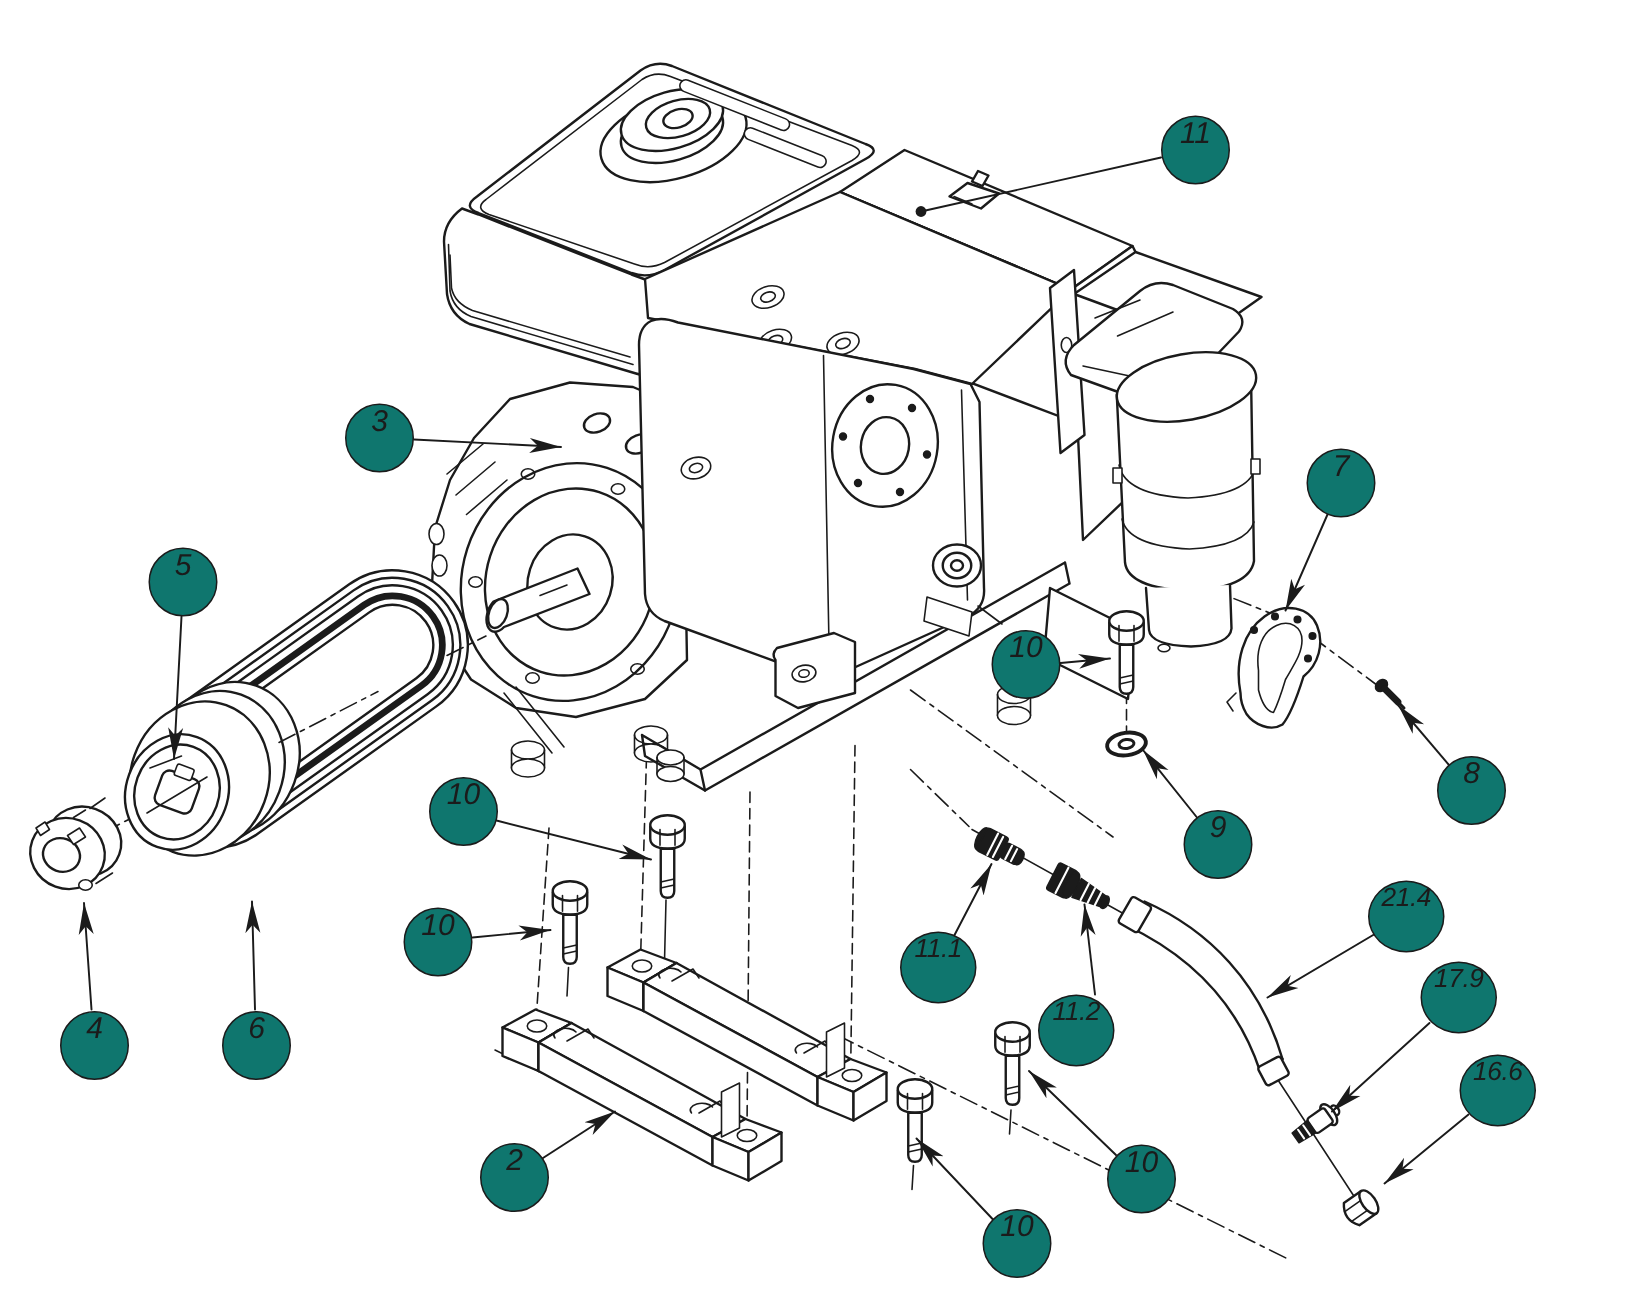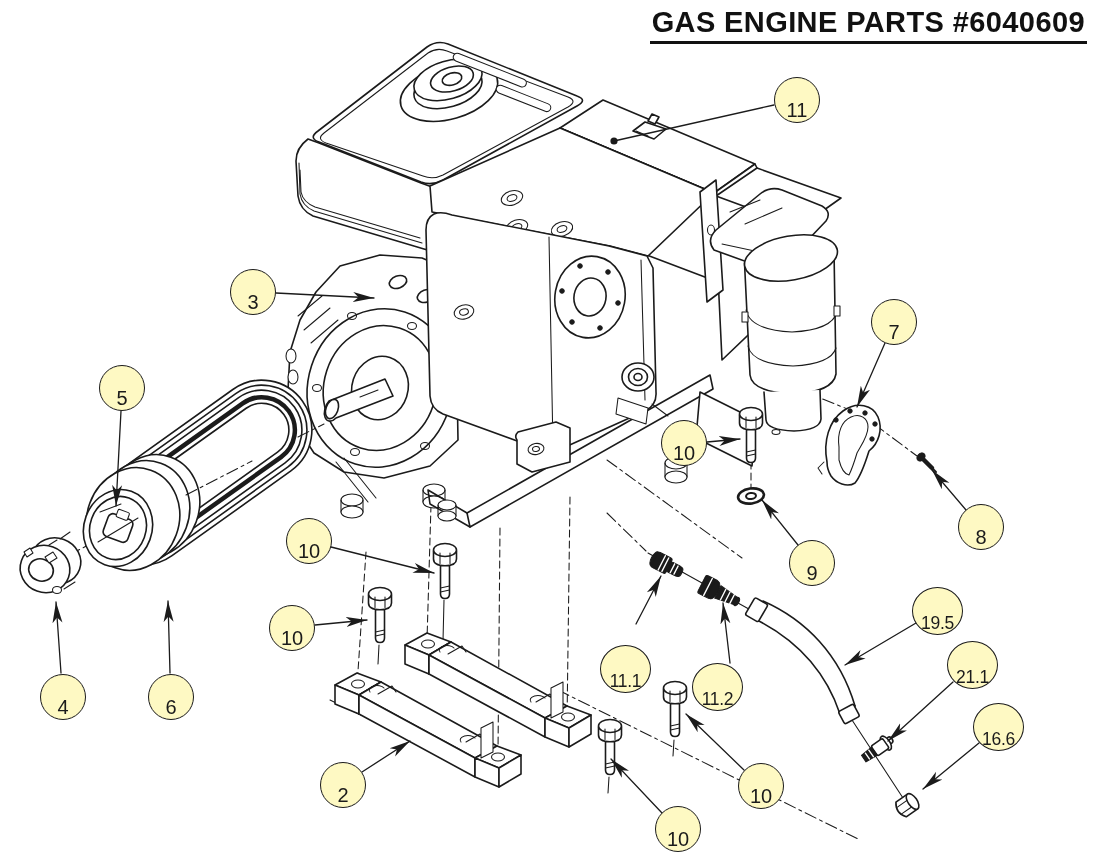--- a/index.html
+++ b/index.html
@@ -3,22 +3,22 @@
 <meta charset="utf-8">
 <style>
   html,body{margin:0;padding:0;background:#fff;}
   .page{position:relative;width:1099px;height:863px;background:#fff;overflow:hidden;
         font-family:"Liberation Sans", sans-serif;}
   svg{position:absolute;left:0;top:0;}
   .page-title{position:absolute;top:6px;right:12px;font-size:29px;font-weight:bold;
         color:#111;letter-spacing:.4px;border-bottom:3.5px solid #111;padding:0 2px 2px 2px;
         white-space:nowrap;}
   .co{position:absolute;width:46px;height:46px;border:1.7px solid #1b1b1b;border-radius:50%;
-        background:#fef9c3;display:flex;align-items:flex-end;justify-content:center;
-        font-size:20px;color:#1b1b1b;box-sizing:border-box;}
+        background:#0f766e;display:flex;align-items:flex-start;justify-content:center;
+        font-size:20px;color:#1b1b1b;box-sizing:border-box;font-style:italic;}
   .co.wide{width:51px;height:48px;font-size:17.5px;letter-spacing:-.3px;}
   
   .ln{fill:none;stroke:#1b1b1b;stroke-width:1.6;stroke-linejoin:round;stroke-linecap:round;}
   .fw{fill:#ffffff;}
   .thin{stroke-width:1.05;}
   .dd{stroke-dasharray:12 4 3 4;stroke-width:1.05;}
   .dsh{stroke-dasharray:7 4;stroke-width:1.05;}
   .ldr{stroke-width:1.3;}
   .dk{fill:#1b1b1b;stroke:#1b1b1b;stroke-width:1;stroke-linejoin:round;}
   .wln{stroke:#ffffff;stroke-width:1.4;fill:none;stroke-linecap:round;}
@@ -353,21 +353,20 @@
     <path class="ln ldr" d="M730 663 L723 603" marker-end="url(#arw)"></path>
     <path class="ln ldr" d="M61 673 L56 602" marker-end="url(#arw)"></path>
     <path class="ln ldr" d="M170 673 L168 601" marker-end="url(#arw)"></path>
     <path class="ln ldr" d="M979 743 L923 789" marker-end="url(#arw)"></path>
     <path class="ln ldr" d="M362 772 L410 741" marker-end="url(#arw)"></path>
     <path class="ln ldr" d="M744 770 L686 714" marker-end="url(#arw)"></path>
     <path class="ln ldr" d="M662 813 L611 759" marker-end="url(#arw)"></path>
   </g>
 </svg>
 
-<div class="page-title">GAS ENGINE PARTS #6040609</div>
 
 <div class="co" style="left:774px;top:77px">
       <span>11</span>
     </div>
 <div class="co" style="left:230px;top:269px">
       <span>3</span>
     </div>
 <div class="co" style="left:871px;top:299px">
       <span>7</span>
     </div>
@@ -380,30 +379,30 @@
 <div class="co" style="left:958px;top:504px">
       <span>8</span>
     </div>
 <div class="co" style="left:286px;top:518px">
       <span>10</span>
     </div>
 <div class="co" style="left:789px;top:540px">
       <span>9</span>
     </div>
 <div class="co wide" style="left:912px;top:587px">
-      <span>19.5</span>
+      <span>21.4</span>
     </div>
 <div class="co" style="left:269px;top:605px">
       <span>10</span>
     </div>
-<div class="co wide" style="left:600px;top:645px">
+<div class="co wide" style="left:600px;top:621px">
       <span>11.1</span>
     </div>
 <div class="co wide" style="left:947px;top:641px">
-      <span>21.1</span>
+      <span>17.9</span>
     </div>
 <div class="co wide" style="left:692px;top:663px">
       <span>11.2</span>
     </div>
 <div class="co" style="left:40px;top:674px">
       <span>4</span>
     </div>
 <div class="co" style="left:148px;top:674px">
       <span>6</span>
     </div>

